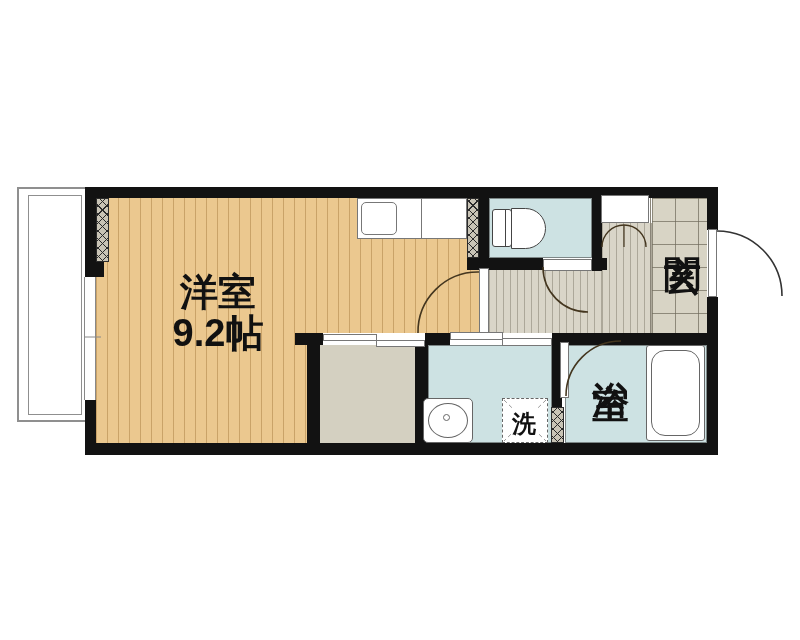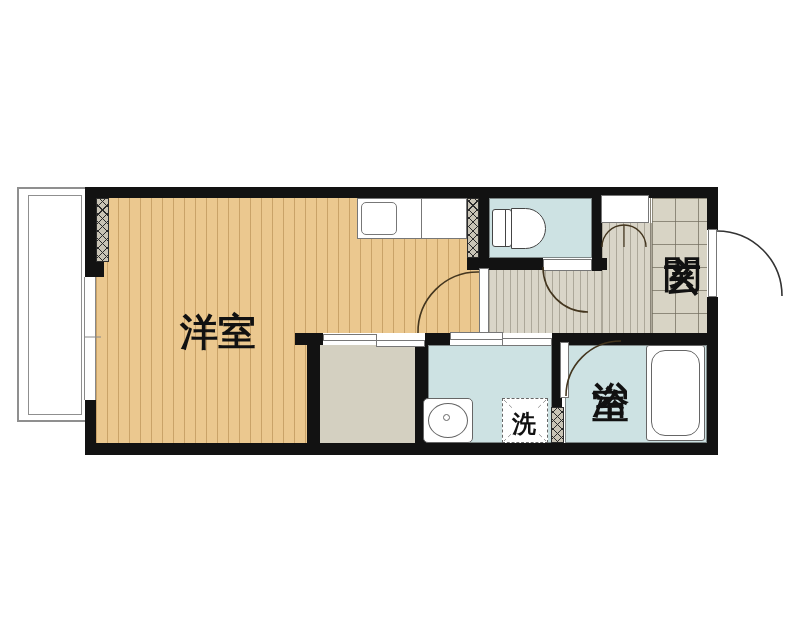--- a/index.html
+++ b/index.html
@@ -101,20 +101,21 @@
     <path d="M 418,333 A 60 60 0 0 1 479,272" fill="none" stroke="#44361f" stroke-width="1.6"></path>
     <path d="M 543,267 A 45 45 0 0 0 588,312" fill="none" stroke="#44361f" stroke-width="1.6"></path>
     <path d="M 602,247 A 22 22 0 0 1 646,247" fill="none" stroke="#44361f" stroke-width="1.4"></path>
     <path d="M 624,225 L 624,247" fill="none" stroke="#44361f" stroke-width="1.2"></path>
     <path d="M 717,231 A 65 65 0 0 1 782,296" fill="none" stroke="#333" stroke-width="1.6"></path>
     <path d="M 566,396 A 55 55 0 0 1 621,341" fill="none" stroke="#44361f" stroke-width="1.6"></path>
     <path d="M 84,337 L 101,337" fill="none" stroke="#888" stroke-width="1"></path>
     <path d="M 504,400 L 546,441 M 546,400 L 504,441" fill="none" stroke="#999" stroke-width="1" stroke-dasharray="4 3"></path>
   </svg>
 
-  <div class="label" style="left:128px;top:272px;width:180px;text-align:center;font-size:38px;line-height:41px;margin-top:40px;">
+  <div class="label" style="left:128px;top:272px;width:180px;text-align:center;font-size:38px;line-height:41px;">
     <div>洋室</div>
+    <div>9.2帖</div>
   </div>
   <div class="label vtext" style="left:657px;top:226px;height:110px;font-size:37px;">玄関</div>
   <div class="label vtext" style="left:585px;top:352px;height:92px;font-size:37px;">浴室</div>
   <div class="label" style="left:511px;top:408px;font-size:24px;background:#fff;padding:0 1px;">洗</div>
 
 </div>
 
 </body></html>

